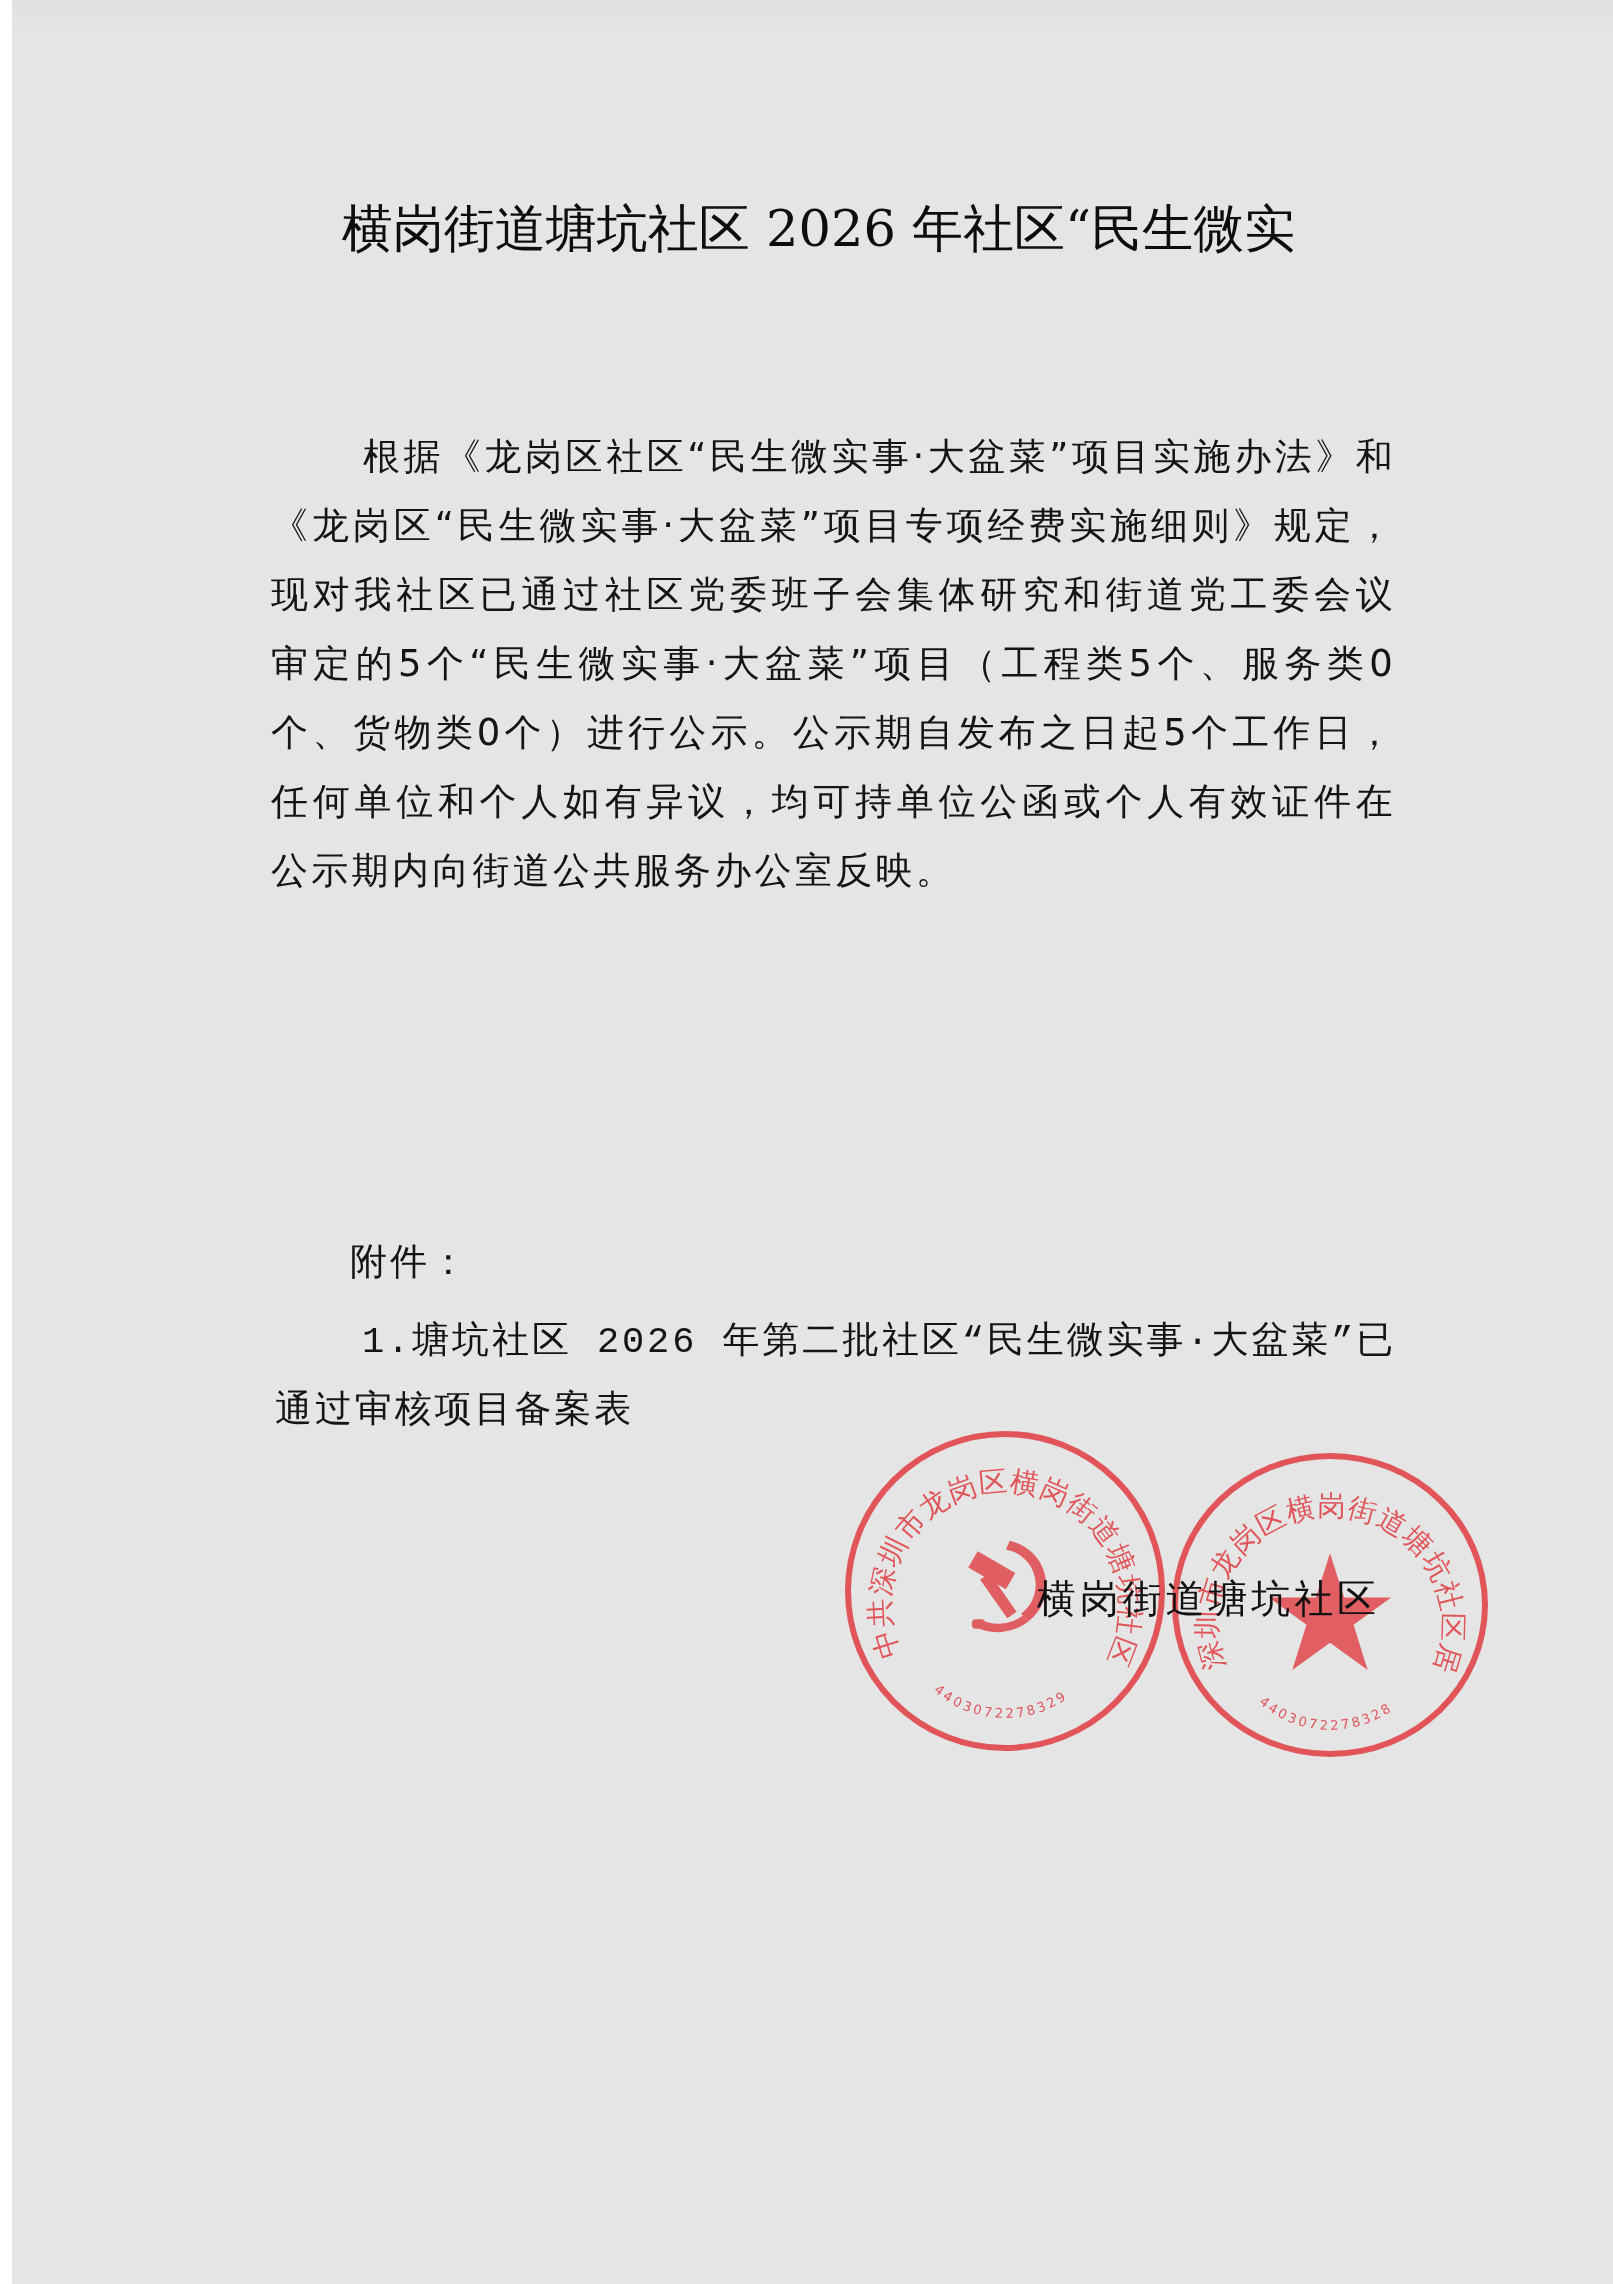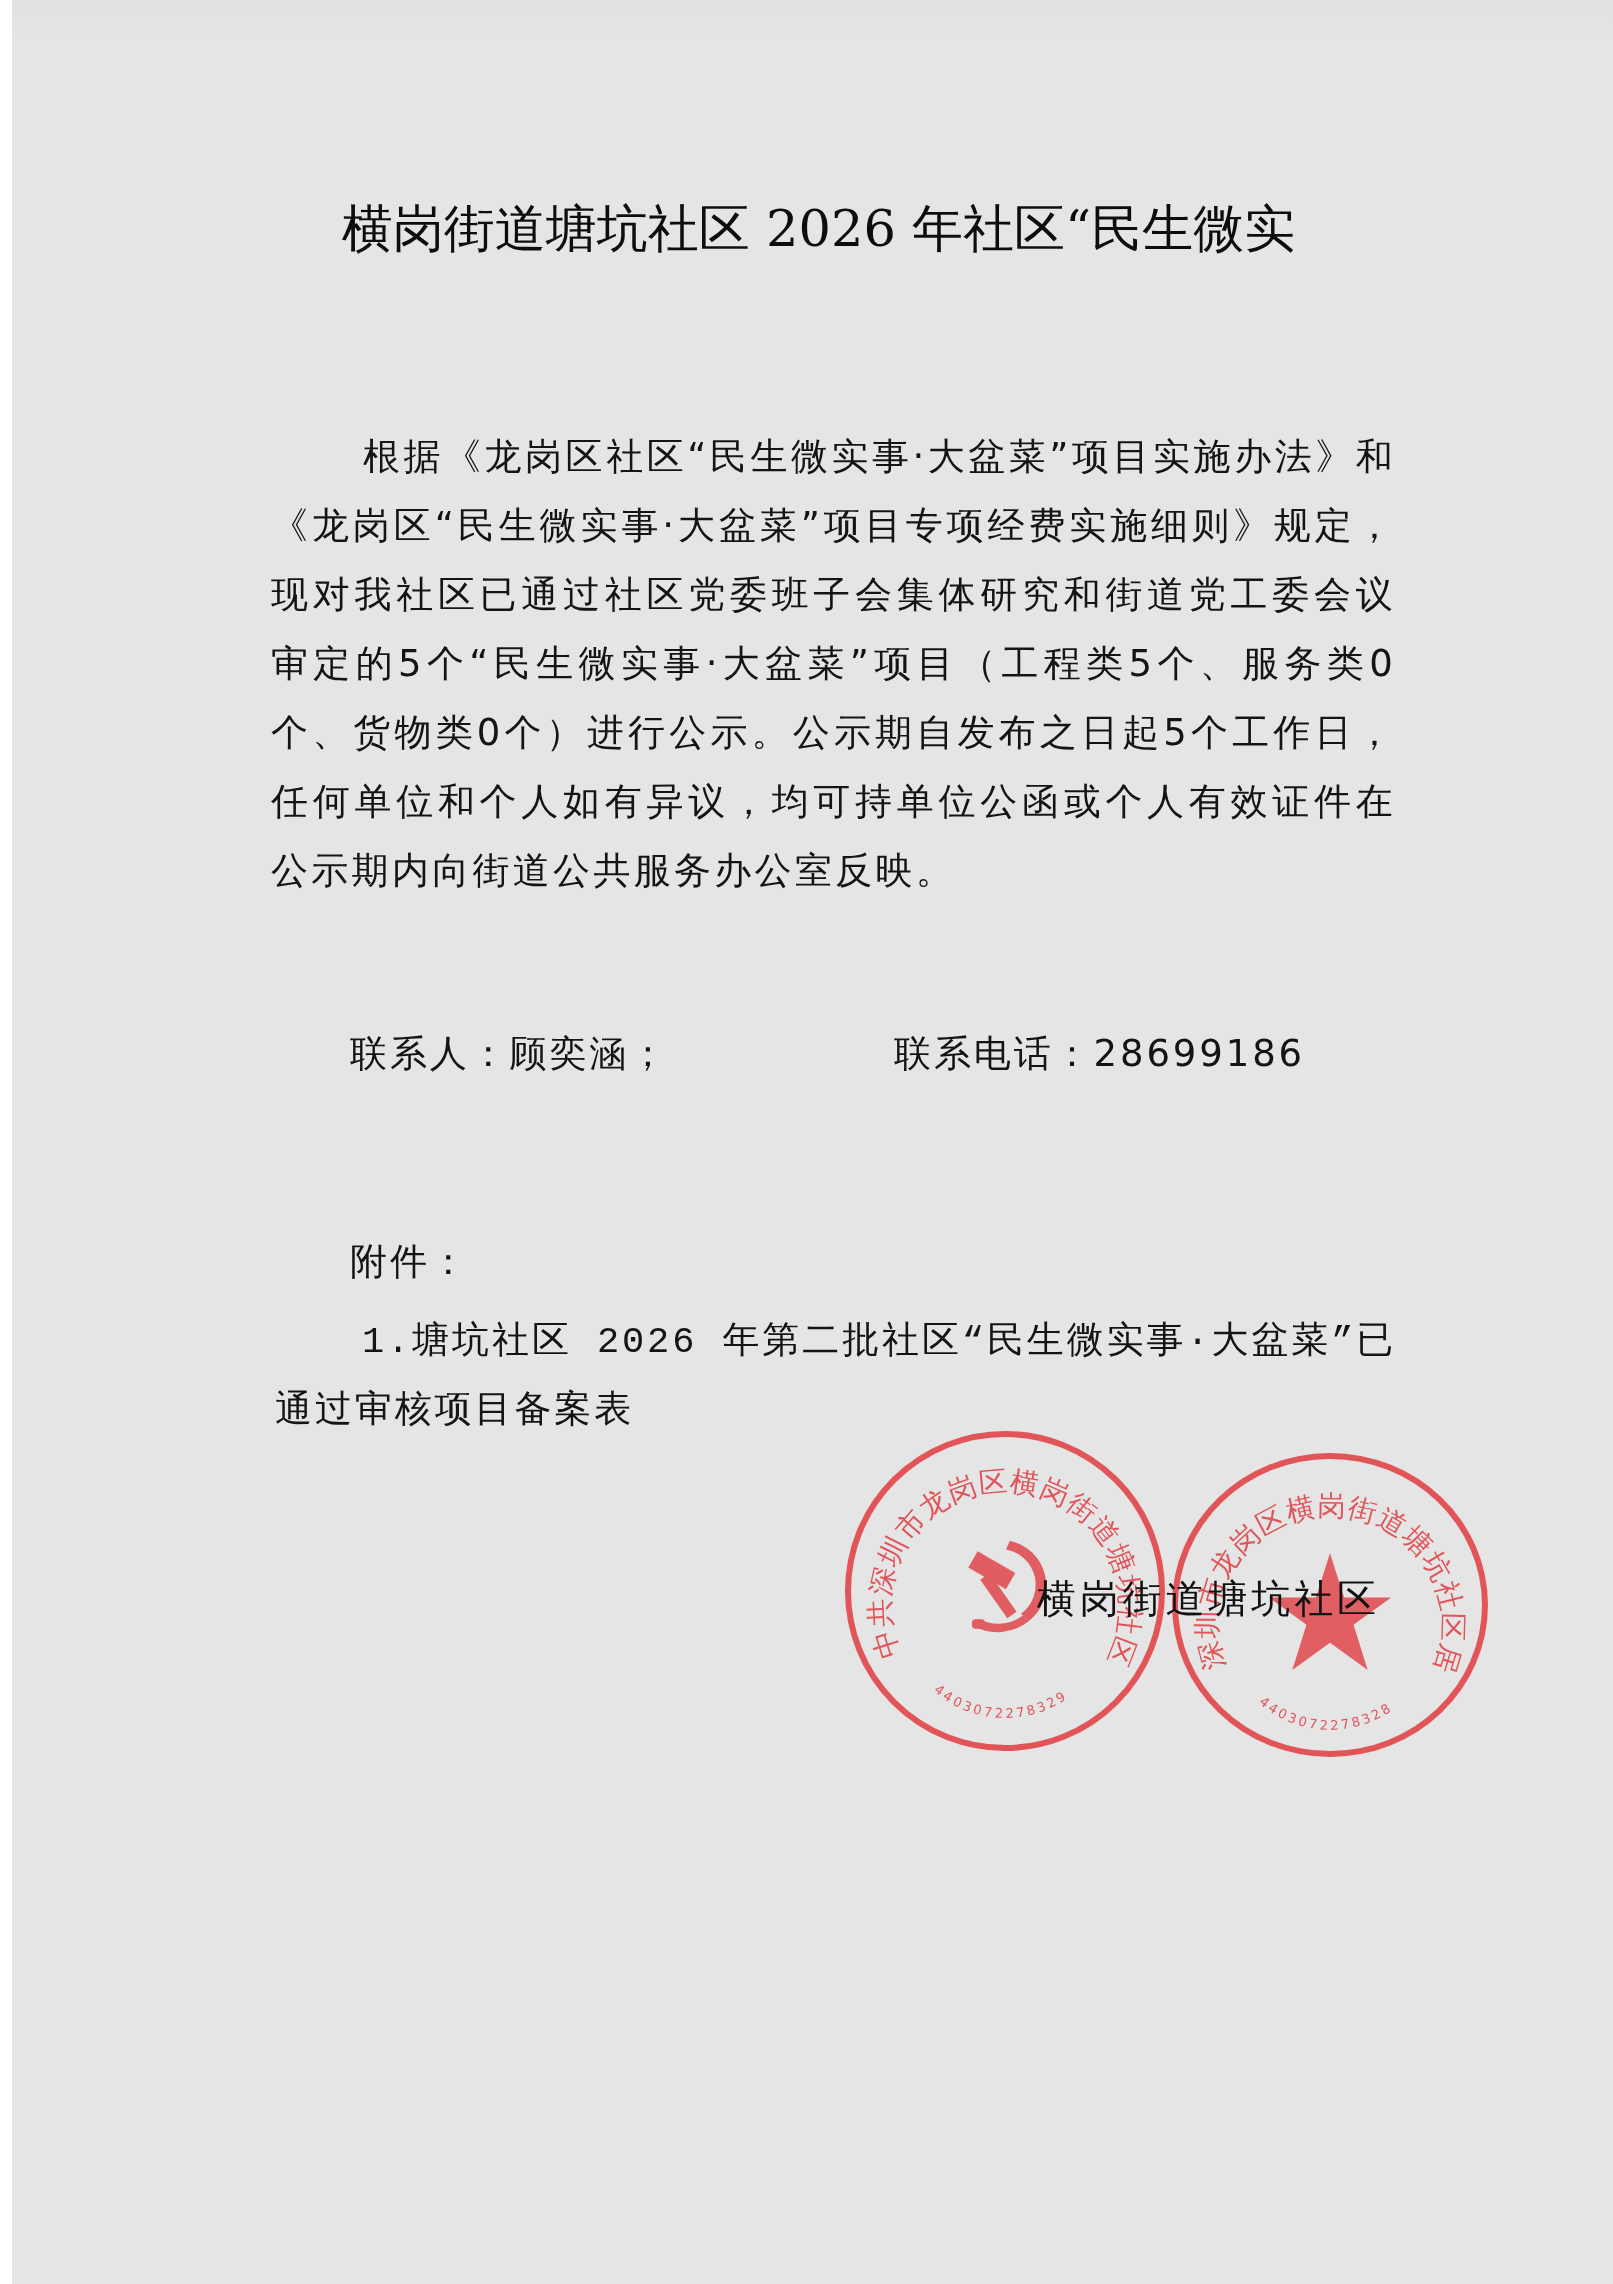--- a/index.html
+++ b/index.html
@@ -120,26 +120,20 @@
 
 <div class="page">
   <div class="scan-noise"></div>
 
   <div class="title">
     <span class="line">横岗街道塘坑社区 2026 年社区“民生微实</span>
   </div>
 
   <p class="body-text">根据《龙岗区社区“民生微实事·大盆菜”项目实施办法》和《龙岗区“民生微实事·大盆菜”项目专项经费实施细则》规定，现对我社区已通过社区党委班子会集体研究和街道党工委会议审定的5个“民生微实事·大盆菜”项目（工程类5个、服务类0个、货物类0个）进行公示。公示期自发布之日起5个工作日，任何单位和个人如有异议，均可持单位公函或个人有效证件在公示期内向街道公共服务办公室反映。</p>
 
-  <div class="contact contact-row-1">
-    <span>联系人：</span><span>顾奕涵；</span>
-    <span class="phone">
-      <span>联系电话：</span><span>28699186</span>
-    </span>
-  </div>
 
   <div class="attach-label">附件：</div>
   <p class="attach-item">1.塘坑社区 2026 年第二批社区“民生微实事·大盆菜”已通过审核项目备案表</p>
 
   <div class="stamp stamp-left">
     <svg viewBox="0 0 326 326">
       <defs>
         <path id="arcL" d="M 52 230 A 122 122 0 1 1 274 230"></path>
         <path id="arcLbot" d="M 80 262 A 115 115 0 0 0 246 262"></path>
       </defs>

